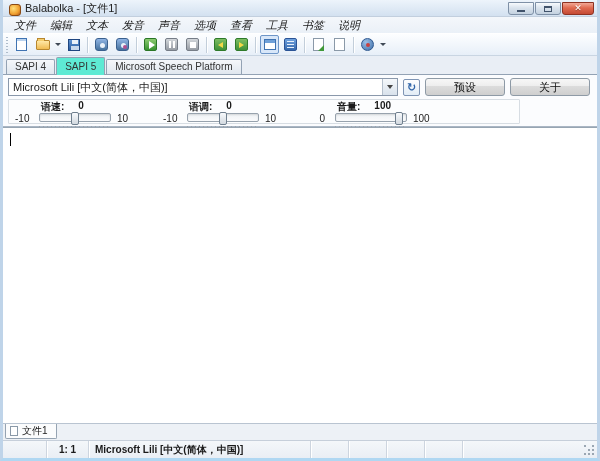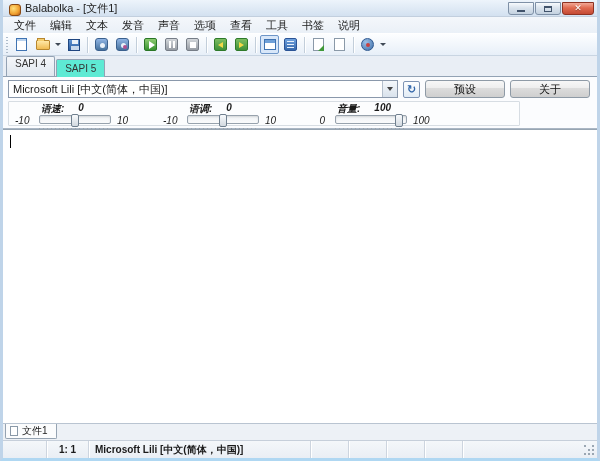--- a/index.html
+++ b/index.html
@@ -19,21 +19,21 @@
   .title-text { flex:1; font-size:11px; color:#222; white-space:nowrap; overflow:hidden; }
   .win-controls { display:flex; gap:1px; align-self:flex-start; margin-top:2px; }
   .wc { width:26px; height:13px; border:1px solid #7E90A6; border-radius:0 0 3px 3px; display:flex; align-items:center; justify-content:center;
     background:linear-gradient(#F7FAFD,#D9E3ED 45%,#C4D2E0); }
   .wc.close { width:32px; background:linear-gradient(#F2A896,#E06A50 45%,#C44A34); border-color:#8E3222; }
   .wc .bar { width:8px; height:2px; background:#41536B; margin-top:4px; }
   .wc .box { width:8px; height:6px; border:1px solid #41536B; border-top-width:2px; }
   .wc .x { color:#fff; font-size:9px; line-height:9px; font-weight:bold; text-shadow:0 1px 1px rgba(0,0,0,.35); }
 
   
-  .menubar { height:16px; flex:0 0 16px; display:flex; align-items:center; background:linear-gradient(#F4F7FB,#EAF0F7); padding-left:4px; }
+  .menubar { height:16px; flex:0 0 16px; display:flex; align-items:center; background:linear-gradient(#F4F7FB,#EAF0F7); padding-left:4px;font-style:italic; }
   .menu-item { padding:0 7px; line-height:15px; cursor:default; }
 
   
   .toolbar { height:23px; flex:0 0 23px; display:flex; align-items:center; padding:0 2px;
     background:linear-gradient(#FDFEFF,#E7EFF8); border-top:1px solid #FFFFFF; border-bottom:1px solid #C9D5E2; }
   .tb-grip { width:4px; height:16px; margin:0 3px 0 1px;
     background:repeating-linear-gradient(#AEBCCB 0 1px, transparent 1px 3px); width:2px; }
   .tb-sep { width:1px; height:16px; background:#C2CEDA; margin:0 3px; box-shadow:1px 0 0 #fff; }
   .tbi { width:19px; height:19px; margin:0 1px; border:1px solid transparent; border-radius:2px;
     display:flex; align-items:center; justify-content:center; position:relative; }
@@ -60,39 +60,39 @@
   .ic-panel { width:12px; height:11px; background:#fff; border:1px solid #3F73B2; box-shadow:inset 0 3px 0 #6FA0D8; }
   .ic-dict { width:13px; height:13px; border-radius:2px; background:linear-gradient(#6FA2DE,#3668AC); border:1px solid #2B5496; display:flex; flex-direction:column; justify-content:center; gap:2px; padding:0 2px; }
   .ic-dict i { display:block; height:1px; background:#E8F0FA; }
   .ic-pageg { width:11px; height:13px; background:#fff; border:1px solid #8A99A8; position:relative; }
   .ic-pageg.ok::after { content:""; position:absolute; bottom:-1px; right:-1px; width:0; height:0; border-left:6px solid transparent; border-bottom:6px solid #3E9838; }
   .ic-voice { width:13px; height:13px; border-radius:50%; background:radial-gradient(circle at 35% 30%, #9CC0E8, #3E6EA8); border:1px solid #2E5890; position:relative; }
   .ic-voice::after { content:""; position:absolute; top:4px; left:4px; width:4px; height:4px; border-radius:50%; background:#C84040; }
 
   
   .tabstrip { flex:0 0 18px; display:flex; align-items:flex-end; padding-left:3px; background:#E9EEF5; }
-  .vtab { height:20px; line-height:14px; padding:0 8px; font-size:10px; margin-right:1px;
+  .vtab { height:15px; line-height:14px; padding:0 8px; font-size:10px; margin-right:1px;
     background:linear-gradient(#F5F7FA,#E0E7EF); border:1px solid #93A2B4; border-bottom:none; border-radius:2px 2px 0 0; color:#333; }
   .vtab.active { height:18px; line-height:17px; background:#5eead4; position:relative; z-index:3; margin-bottom:-1px; }
 
   
   .voice-panel { flex:0 0 49px; background:#FBFCFE; border-top:1px solid #93A2B4; border-bottom:1px solid #AAB6C4; padding:3px 5px 2px 5px; position:relative; z-index:2; }
   .combo-row { display:flex; align-items:center; height:18px; gap:5px; }
   .combo { flex:1; height:18px; background:#fff; border:1px solid #8A98AB; display:flex; align-items:center; padding-left:4px; }
   .combo-text { flex:1; white-space:nowrap; overflow:hidden; font-size:11px; }
   .combo-btn { width:15px; height:16px; margin:0; background:linear-gradient(#F5F8FB,#D9E2EC); border-left:1px solid #B4BfCC; display:flex; align-items:center; justify-content:center; }
   .combo-btn .dd { width:0; height:0; border-left:3px solid transparent; border-right:3px solid transparent; border-top:4px solid #444; }
   .mini-btn { width:17px; height:17px; border:1px solid #7E94B4; border-radius:2px; background:linear-gradient(#FDFEFF,#E2ECF6);
     display:flex; align-items:center; justify-content:center; color:#2F64A8; font-size:11px; line-height:11px; font-weight:bold; }
   .win-btn { width:80px; height:18px; border:1px solid #8E9AA6; border-radius:3px; background:linear-gradient(#F7F7F7,#EDEDED 45%,#DCDCDC 46%,#CFCFCF);
     display:flex; align-items:center; justify-content:center; font-size:11px; color:#111; }
   .win-btn:last-child { margin-right:2px; }
 
   .slider-box { margin-top:3px; height:25px; border:1px solid #D7DDE3; border-radius:1px; background:#FCFDFE; display:flex; align-items:flex-start; padding:1px 4px 0 6px; width:512px; }
-  .cluster { display:grid; grid-template-columns:24px 72px 28px; grid-template-rows:11px 12px; align-items:center; margin-right:24px;font-style:italic; }
+  .cluster { display:grid; grid-template-columns:24px 72px 28px; grid-template-rows:11px 12px; align-items:center; margin-right:24px; }
   .s-head { grid-column:2 / span 2; display:flex; font-weight:bold; font-size:10px; padding-left:2px; }
   .s-val { margin-left:14px; }
   .s-min { text-align:right; padding-right:10px; font-size:10px; color:#222; }
   .s-max { padding-left:6px; font-size:10px; color:#222; }
   .track-wrap { position:relative; height:12px; }
   .track { position:absolute; top:1px; left:0; right:0; height:9px; background:linear-gradient(#EFF2F5,#FAFBFC); border:1px solid #97A2AD; border-radius:2px; box-shadow:inset 0 1px 2px rgba(0,0,0,.12); }
   .thumb { position:absolute; top:-2px; width:8px; height:13px; background:linear-gradient(#F8FAFC,#D2D9E0); border:1px solid #6F7F8E; border-radius:2px; }
   .ticks { grid-column:2; height:4px; margin-top:1px; background:repeating-linear-gradient(90deg,#9AA4AE 0 1px, transparent 1px 4px); background-size:100% 2px; background-repeat:no-repeat; background-position:0 1px; }
 
   
@@ -217,20 +217,21 @@
     <div class="tb-sep"></div>
     <div class="tbi">
         <span class="ic-voice"></span>
       </div>
     <span class="dd-arrow"></span>
   </div>
 
   <div class="tabstrip">
     <div class="vtab">SAPI 4</div>
     <div class="vtab active">SAPI 5</div>
+    <div class="vtab">Microsoft Speech Platform</div>
   </div>
 
   <div class="voice-panel">
     <div class="combo-row">
       <div class="combo">
         <span class="combo-text">Microsoft Lili [中文(简体，中国)]</span>
         <span class="combo-btn">
             <span class="dd"></span>
           </span>
       </div>

